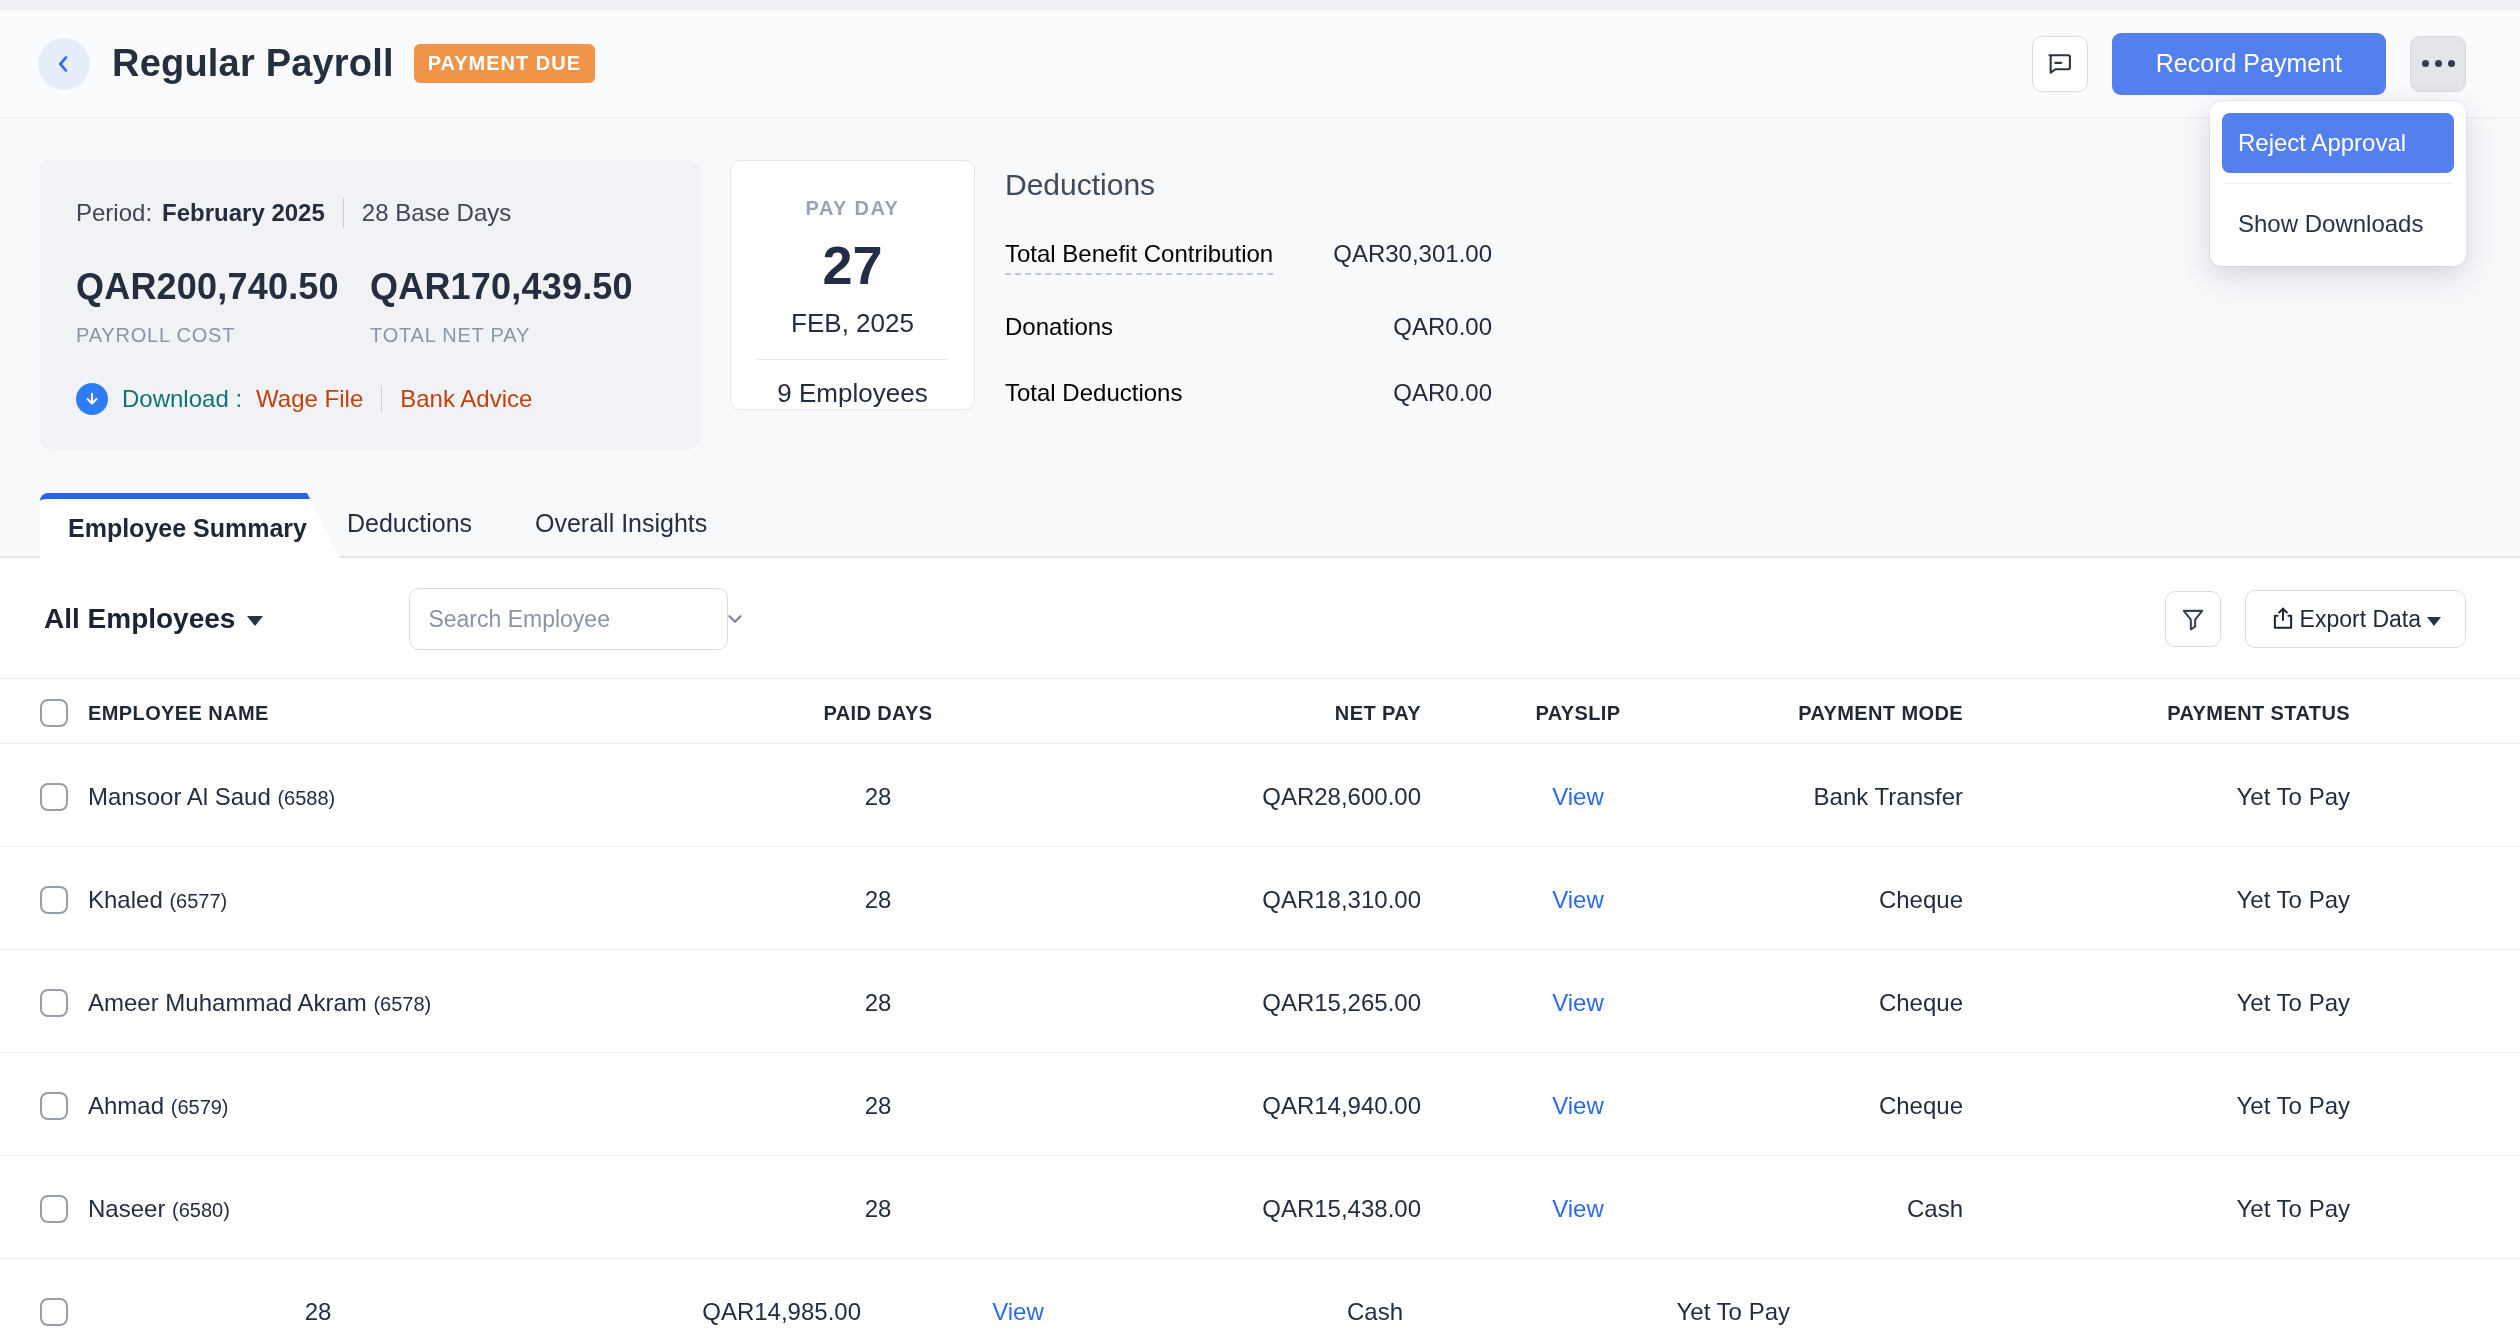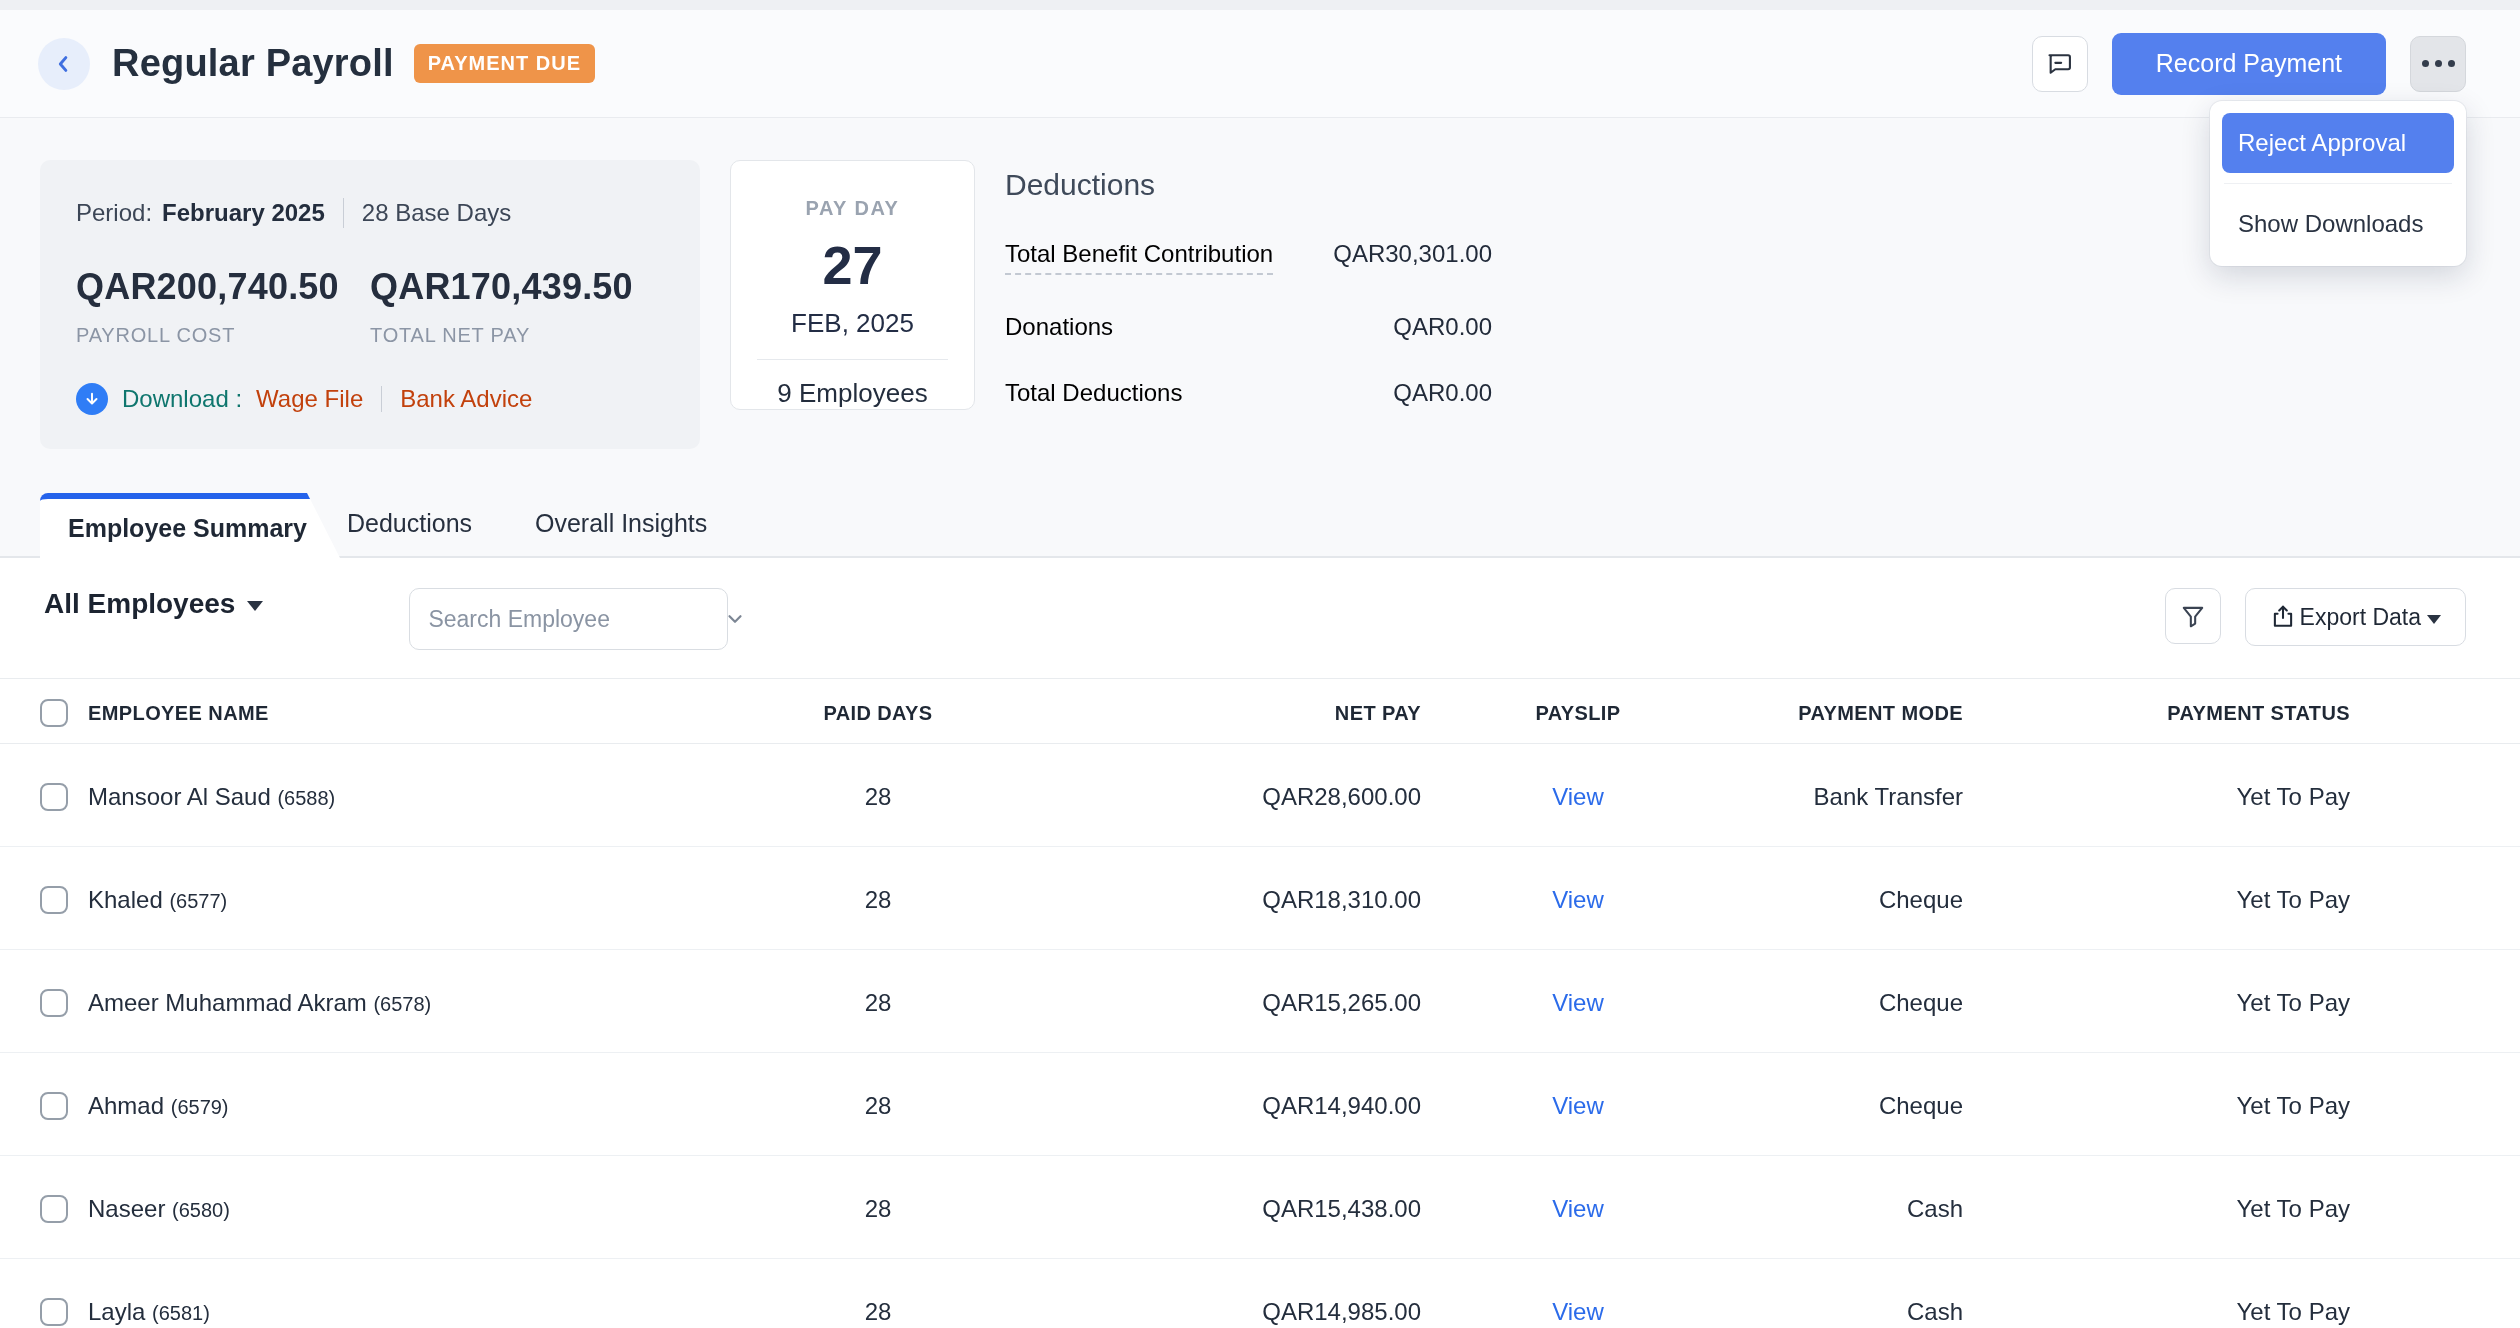--- a/index.html
+++ b/index.html
@@ -96,21 +96,21 @@
     left:40px; width:300px; height:65px; background:#ffffff; border-top:6px solid #2563eb;
     clip-path:polygon(0 0, 89% 0, 100% 100%, 0 100%);
     display:flex; align-items:center; padding-left:28px; font-weight:700; color:#1f2835;
     border-top-left-radius:8px;
   }
   .tab.t2 { left:347px; bottom:18px; }
   .tab.t3 { left:535px; bottom:18px; }
 
   
   .content { background:#ffffff; }
-  .toolbar { display:flex; align-items:flex-start; padding:30px 54px 28px 44px; }
+  .toolbar { display:flex; align-items:center; padding:30px 54px 28px 44px; }
   .all-employees { font-size:28px; font-weight:700; color:#1c2431; display:flex; align-items:center; cursor:pointer; }
   .caret-down { width:0; height:0; border-left:8px solid transparent; border-right:8px solid transparent; border-top:10px solid #2a3342; margin-left:12px; margin-top:4px; }
   .search-box {
     margin-left:146px; width:319px; height:62px; background:#ffffff; border:1px solid #d9dde2; border-radius:10px;
     display:flex; align-items:center; padding:0 18px; cursor:text;
   }
   .search-box input {
     border:none; outline:none; flex:1; font-size:23px; font-family:inherit; color:#2a3342; background:transparent;
   }
   .search-box input::placeholder { color:#8a94a3; }
@@ -352,21 +352,20 @@
       <div class="col-net">QAR15,438.00</div>
       <div class="col-slip"><span class="view-link">View</span></div>
       <div class="col-mode">Cash</div>
       <div class="col-status">Yet To Pay</div>
     </div>
 
     <div class="trow tbody-row">
       <div class="col-check">
           <span class="checkbox"></span>
         </div>
-      <div class="col-name"><span>Layla</span> <span class="emp-id">(6581)</span></div>
       <div class="col-days">28</div>
       <div class="col-net">QAR14,985.00</div>
       <div class="col-slip"><span class="view-link">View</span></div>
       <div class="col-mode">Cash</div>
       <div class="col-status">Yet To Pay</div>
     </div>
   </div>
 </div>
 
 </body></html>

